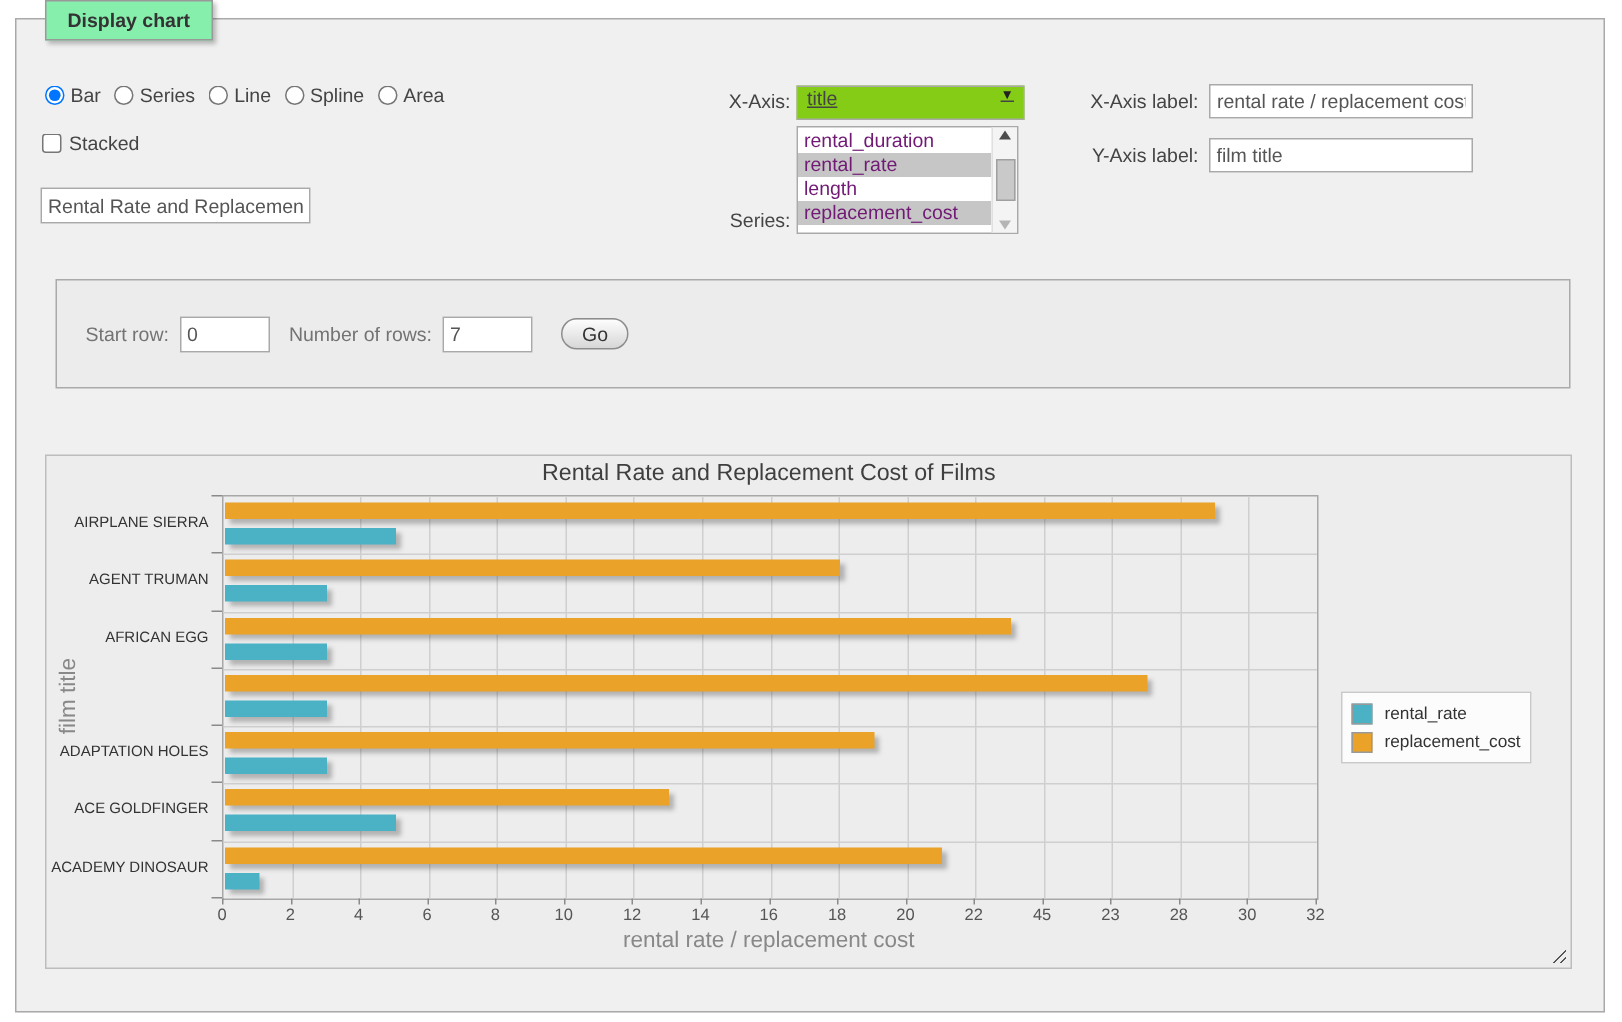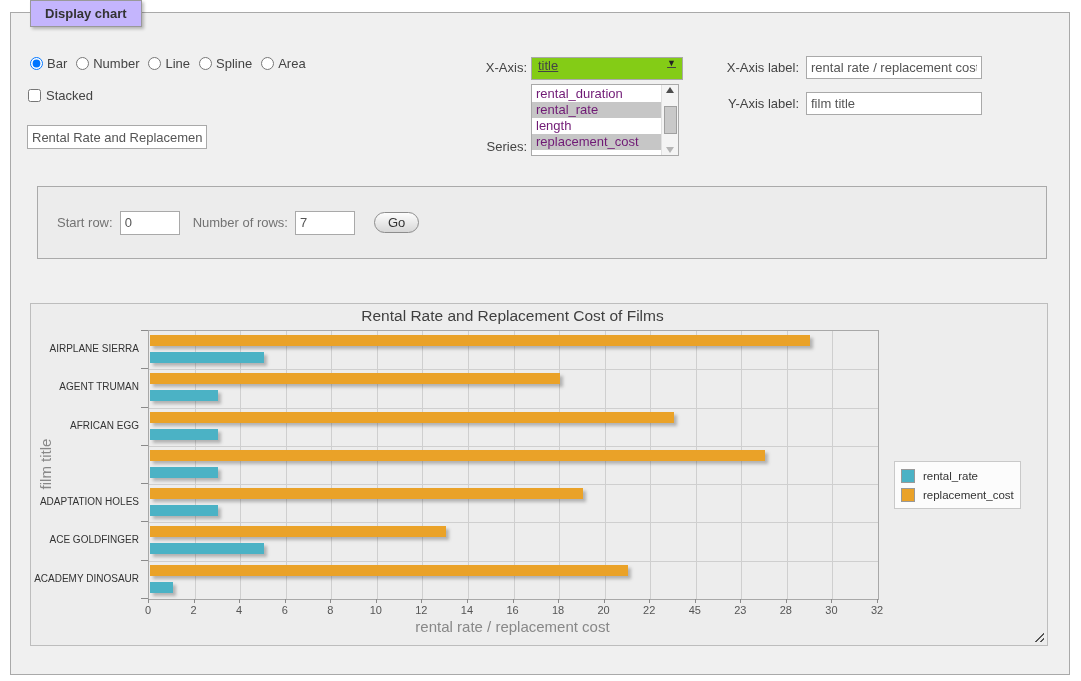--- a/index.html
+++ b/index.html
@@ -2,21 +2,21 @@
 <html><head>
 <meta charset="utf-8">
 <style>
   html,body{margin:0;padding:0;background:#fff;}
   body{width:1081px;height:681px;overflow:hidden;position:relative;
        font-family:"Liberation Sans",sans-serif;font-size:13px;color:#444;}
 
   
   .panel{position:absolute;left:10px;top:12px;width:1058px;height:661px;
          border:1px solid #a9a9a9;background:#f0f0f0;}
-  .legend-box{position:absolute;left:19px;top:-13px;background:#c4b5fd;border:1px solid #999;
+  .legend-box{position:absolute;left:19px;top:-13px;background:#86efac;border:1px solid #999;
               box-shadow:2px 2px 3px rgba(0,0,0,.25);padding:5px 14px;font-weight:bold;
               color:#333;font-size:13px;white-space:nowrap;}
 
   
   .radio-row{position:absolute;left:19px;top:43px;display:flex;align-items:center;white-space:nowrap;justify-content:center;}
   .radio-item{display:flex;align-items:center;margin-right:9px;}
   .radio-item input{margin:0 4px 0 0;width:13px;height:13px;}
   .check-row{position:absolute;left:17px;top:75px;display:flex;align-items:center;}
   .check-row input{margin:0 5px 0 0;width:13px;height:13px;}
 
@@ -92,21 +92,21 @@
 <div class="panel">
   <div class="legend-box">Display chart</div>
 
   <div class="radio-row">
     <span class="radio-item">
       <input type="radio" name="ctype" checked="true" style="">
       <span>Bar</span>
     </span>
     <span class="radio-item">
       <input type="radio" name="ctype" style="">
-      <span>Number</span>
+      <span>Series</span>
     </span>
     <span class="radio-item">
       <input type="radio" name="ctype" style="">
       <span>Line</span>
     </span>
     <span class="radio-item">
       <input type="radio" name="ctype" style="">
       <span>Spline</span>
     </span>
     <span class="radio-item">

